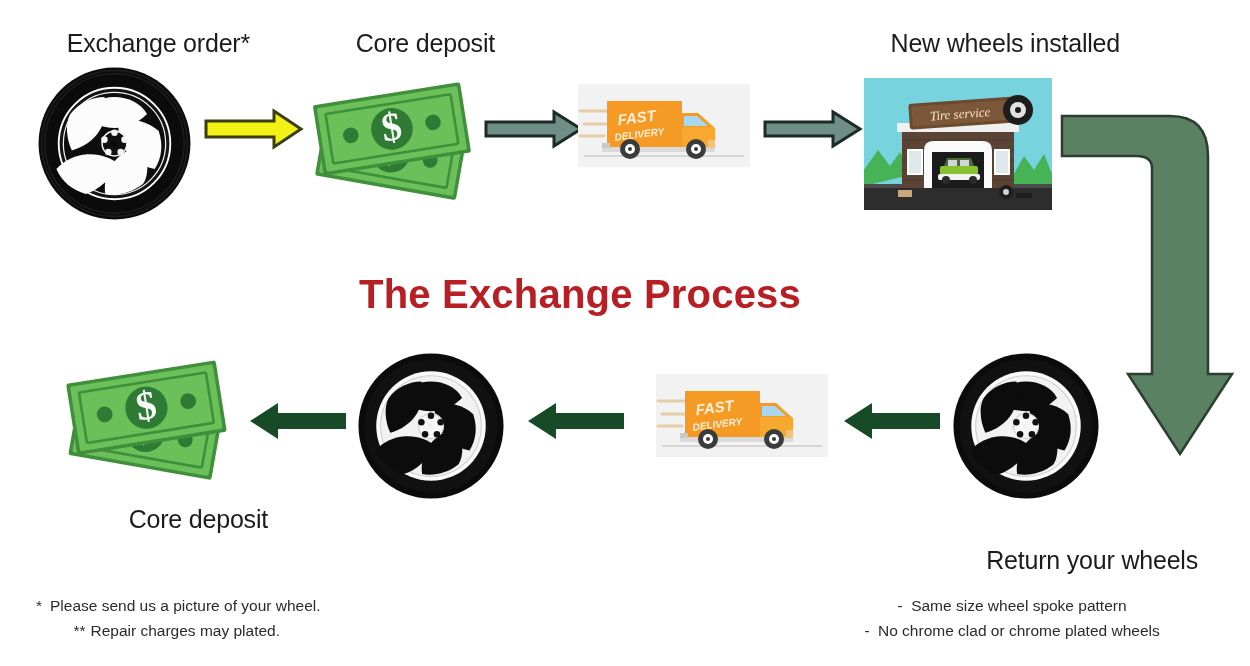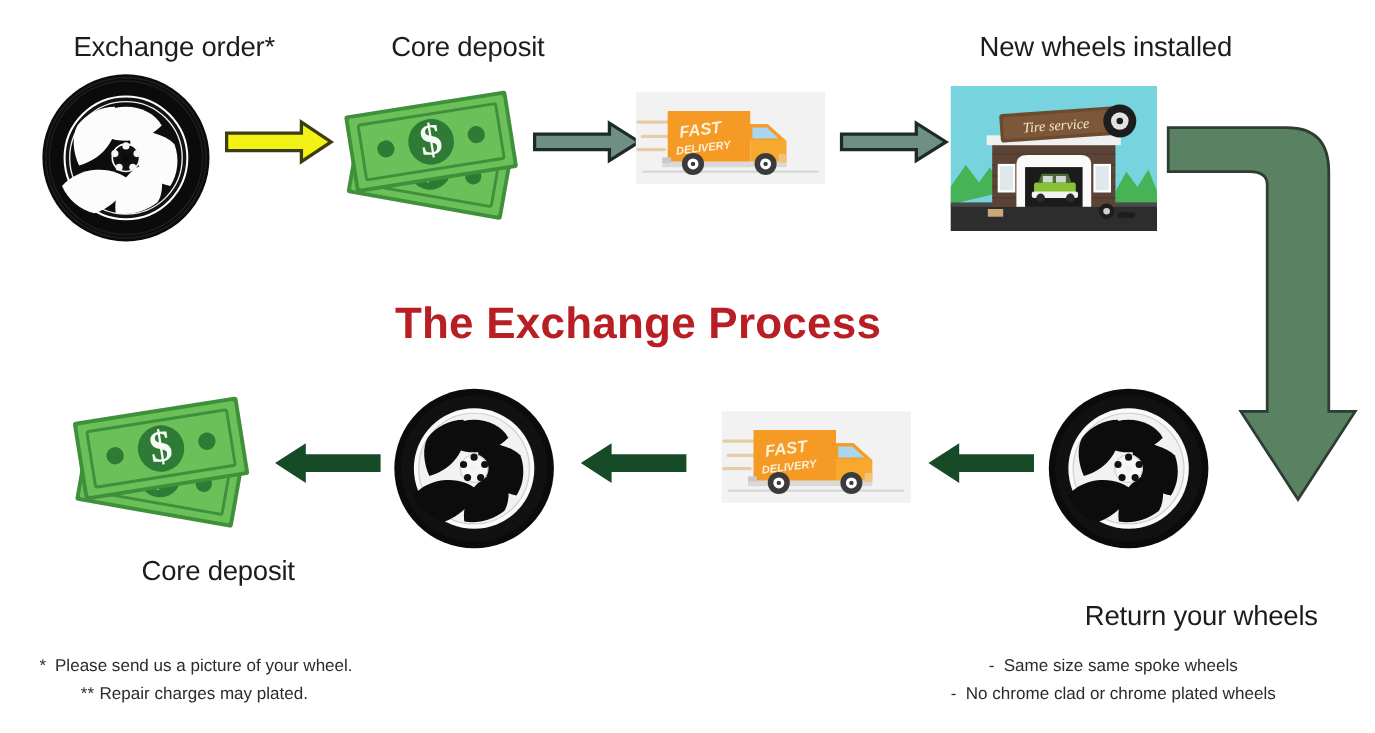--- a/index.html
+++ b/index.html
@@ -397,20 +397,20 @@
     <div class="note">
       <span class="mk">*</span><span>Please send us a picture of your wheel.</span>
     </div>
     <div class="note">
       <span class="mk">**</span><span>Repair charges may plated.</span>
     </div>
   </div>
 
   <div class="abs" style="left:856px; top:593px;">
     <div class="note">
-      <span class="mk">-</span><span>Same size same spoke wheels</span>
+      <span class="mk">-</span><span>Same size wheel spoke pattern</span>
     </div>
     <div class="note">
       <span class="mk">-</span><span>No chrome clad or chrome plated wheels</span>
     </div>
   </div>
 
 </div>
 
 </body></html>

